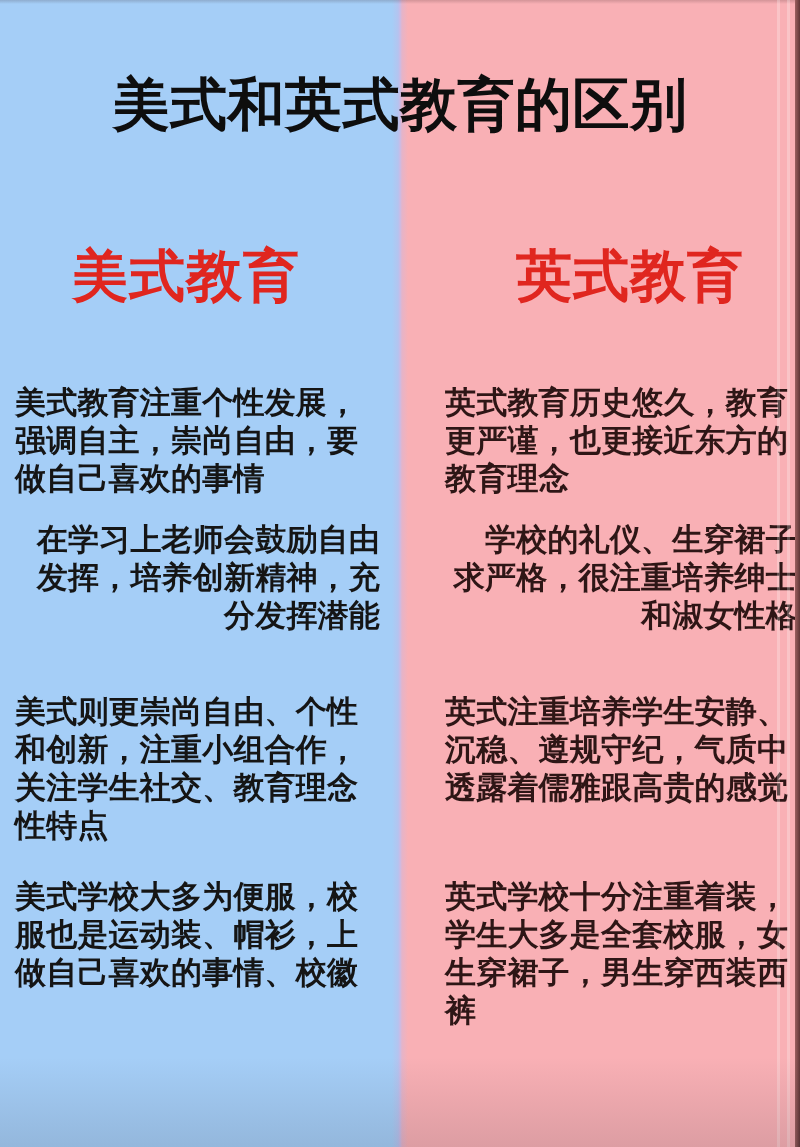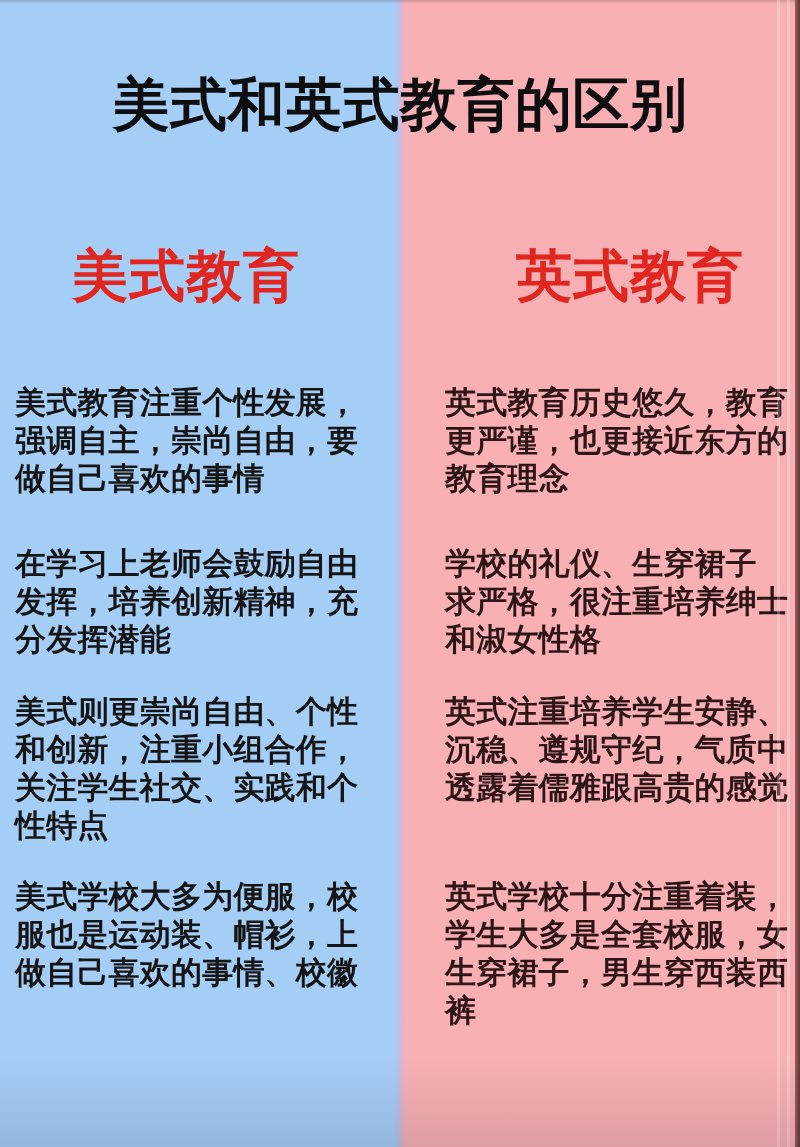--- a/index.html
+++ b/index.html
@@ -71,21 +71,21 @@
     margin: 2px;
     font-size: 31px;
     line-height: 38px;
     font-weight: 700;
     white-space: pre-line;
     letter-spacing: 0.2px;
   }
   .col-left  .para { left: 13px;  width: 365px; color: #151515; }
   .col-right .para { left: 443px; width: 352px; color: #2e1616; }
   .p1 { top: 382px; }
-  .p2 { top: 543px; }
+  .p2 { top: 519px; text-align: right; }
   .p3 { top: 691px; }
   .p4 { top: 876px; }
   
   .edge-top {
     position: absolute;
     left: 0; top: 0;
     width: 100%; height: 4px;
     background: linear-gradient(to bottom, rgba(40,20,20,0.18), rgba(40,20,20,0));
   }
   .edge-stripe-1, .edge-stripe-2 {
@@ -127,21 +127,21 @@
 
   <div class="col-left">
     <p class="para p1">美式教育注重个性发展，
 强调自主，崇尚自由，要
 做自己喜欢的事情</p>
     <p class="para p2">在学习上老师会鼓励自由
 发挥，培养创新精神，充
 分发挥潜能</p>
     <p class="para p3">美式则更崇尚自由、个性
 和创新，注重小组合作，
-关注学生社交、实践和个
+关注学生社交、教育理念
 性特点</p>
     <p class="para p4">美式学校大多为便服，校
 服也是运动装、帽衫，上
 做自己喜欢的事情、校徽</p>
   </div>
 
   <div class="col-right">
     <p class="para p1">英式教育历史悠久，教育
 更严谨，也更接近东方的
 教育理念</p>

